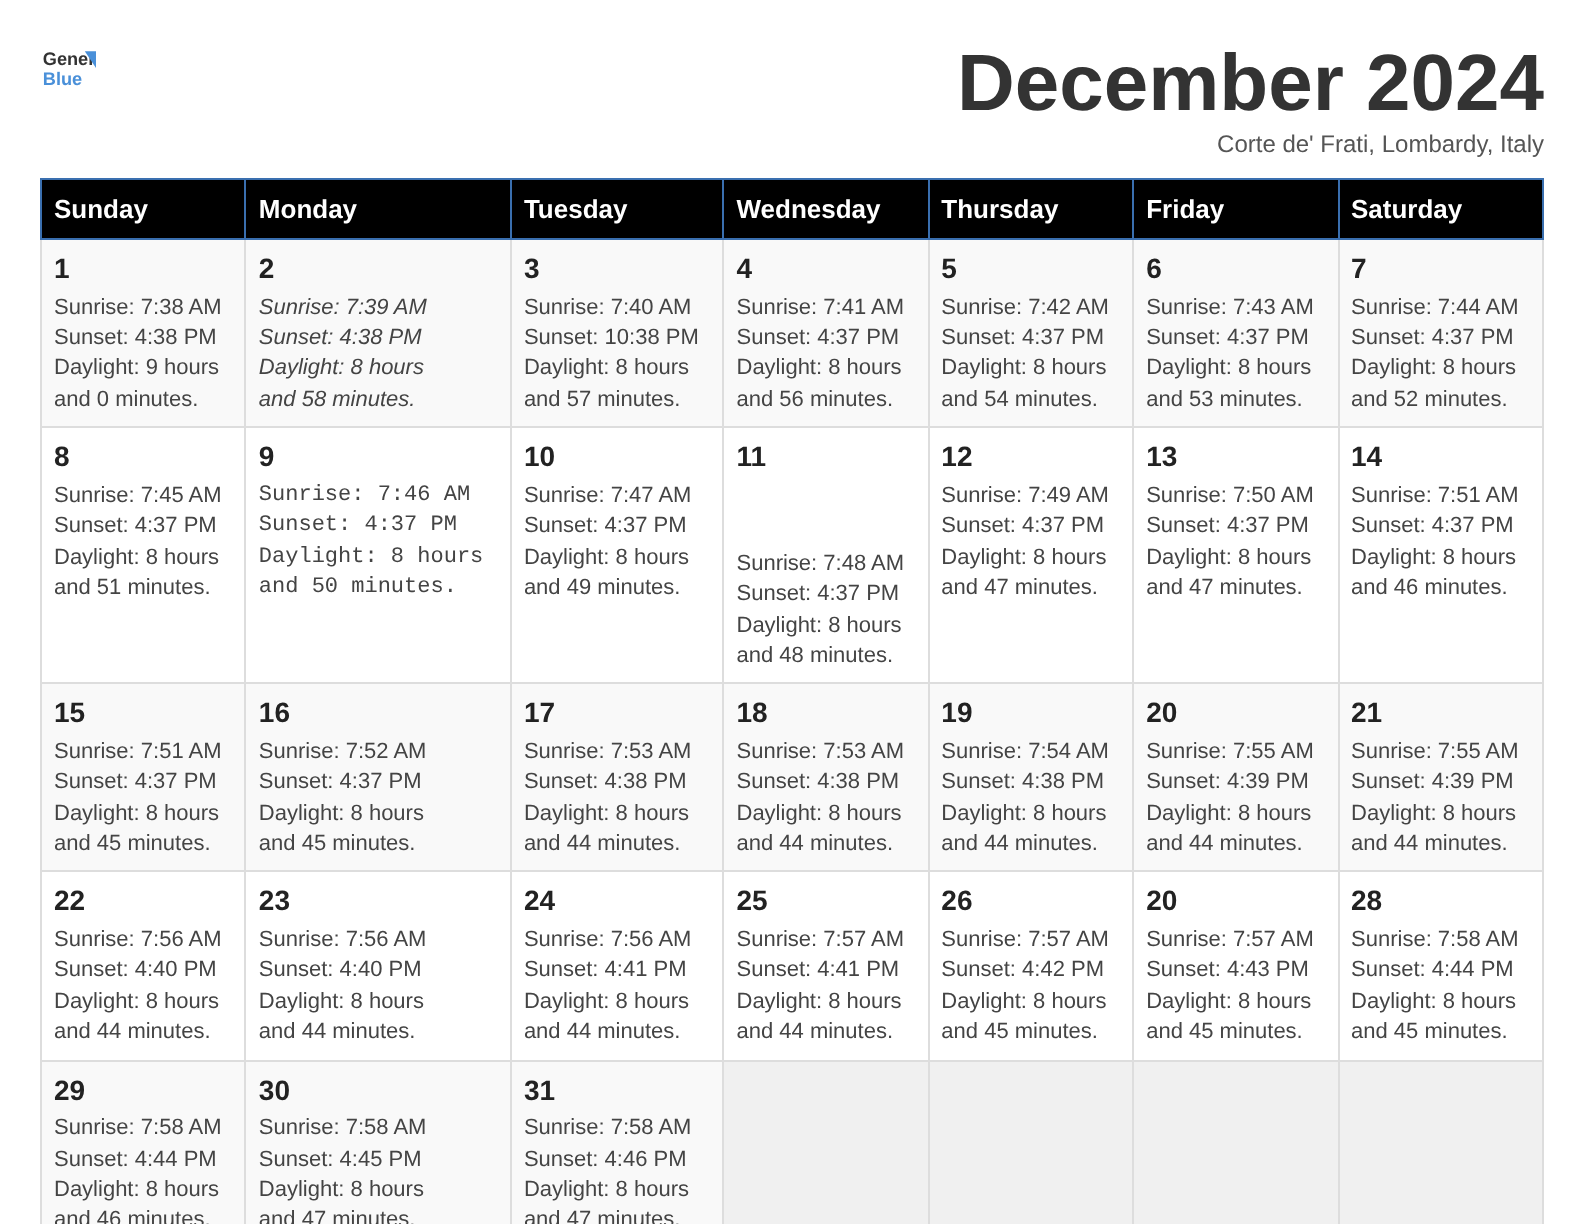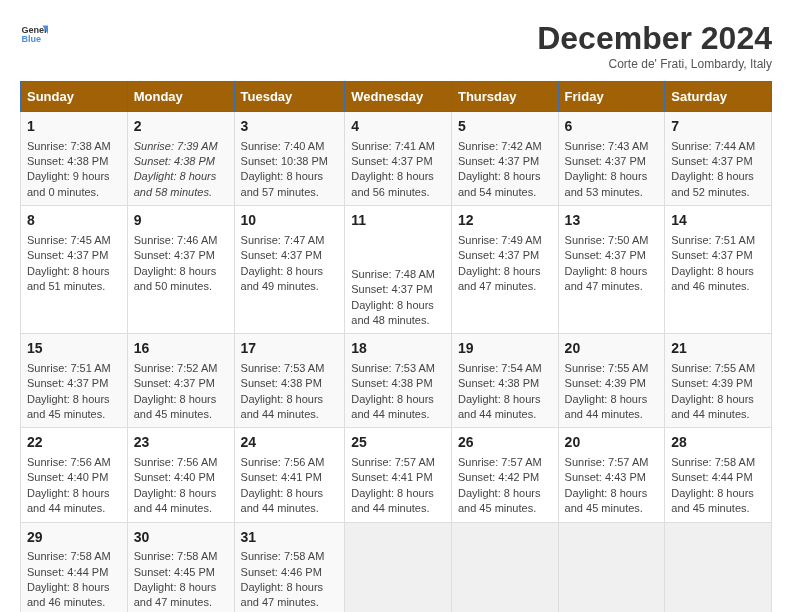--- a/index.html
+++ b/index.html
@@ -22,35 +22,35 @@
       gap: 4px;
     }
     .logo-icon {
       width: 28px;
       height: 28px;
     }
     .title-area {
       text-align: right;
     }
     .main-title {
-      font-size: 32px;
+      font-size: 40px;
       font-weight: bold;
       color: #333;
     }
     .subtitle {
       font-size: 12px;
       color: #555;
     }
     table {
       width: 100%;
       border-collapse: collapse;
       font-size: 11px;
     }
     thead tr {
-      background-color: #a16207;
+      background-color: #000000;
       color: #fff;
     }
     thead th {
       padding: 7px 6px;
       text-align: left;
       font-size: 13px;
       font-weight: bold;
       border: 1px solid #3a6faf;
     }
     tbody tr {
@@ -168,21 +168,21 @@
       <tr>
         <td>
           <span class="day-num">8</span>
           <div class="day-info" style="white-space: pre-line;">Sunrise: 7:45 AM
 Sunset: 4:37 PM
 Daylight: 8 hours
 and 51 minutes.</div>
         </td>
         <td>
           <span class="day-num">9</span>
-          <div class="day-info" style="white-space: pre-line;">Sunrise: 7:46 AM
+          <div class="day-info" style="white-space: pre-line; font-family: Liberation Mono, monospace;">Sunrise: 7:46 AM
 Sunset: 4:37 PM
 Daylight: 8 hours
 and 50 minutes.</div>
         </td>
         <td>
           <span class="day-num">10</span>
           <div class="day-info" style="white-space: pre-line;">Sunrise: 7:47 AM
 Sunset: 4:37 PM
 Daylight: 8 hours
 and 49 minutes.</div>

